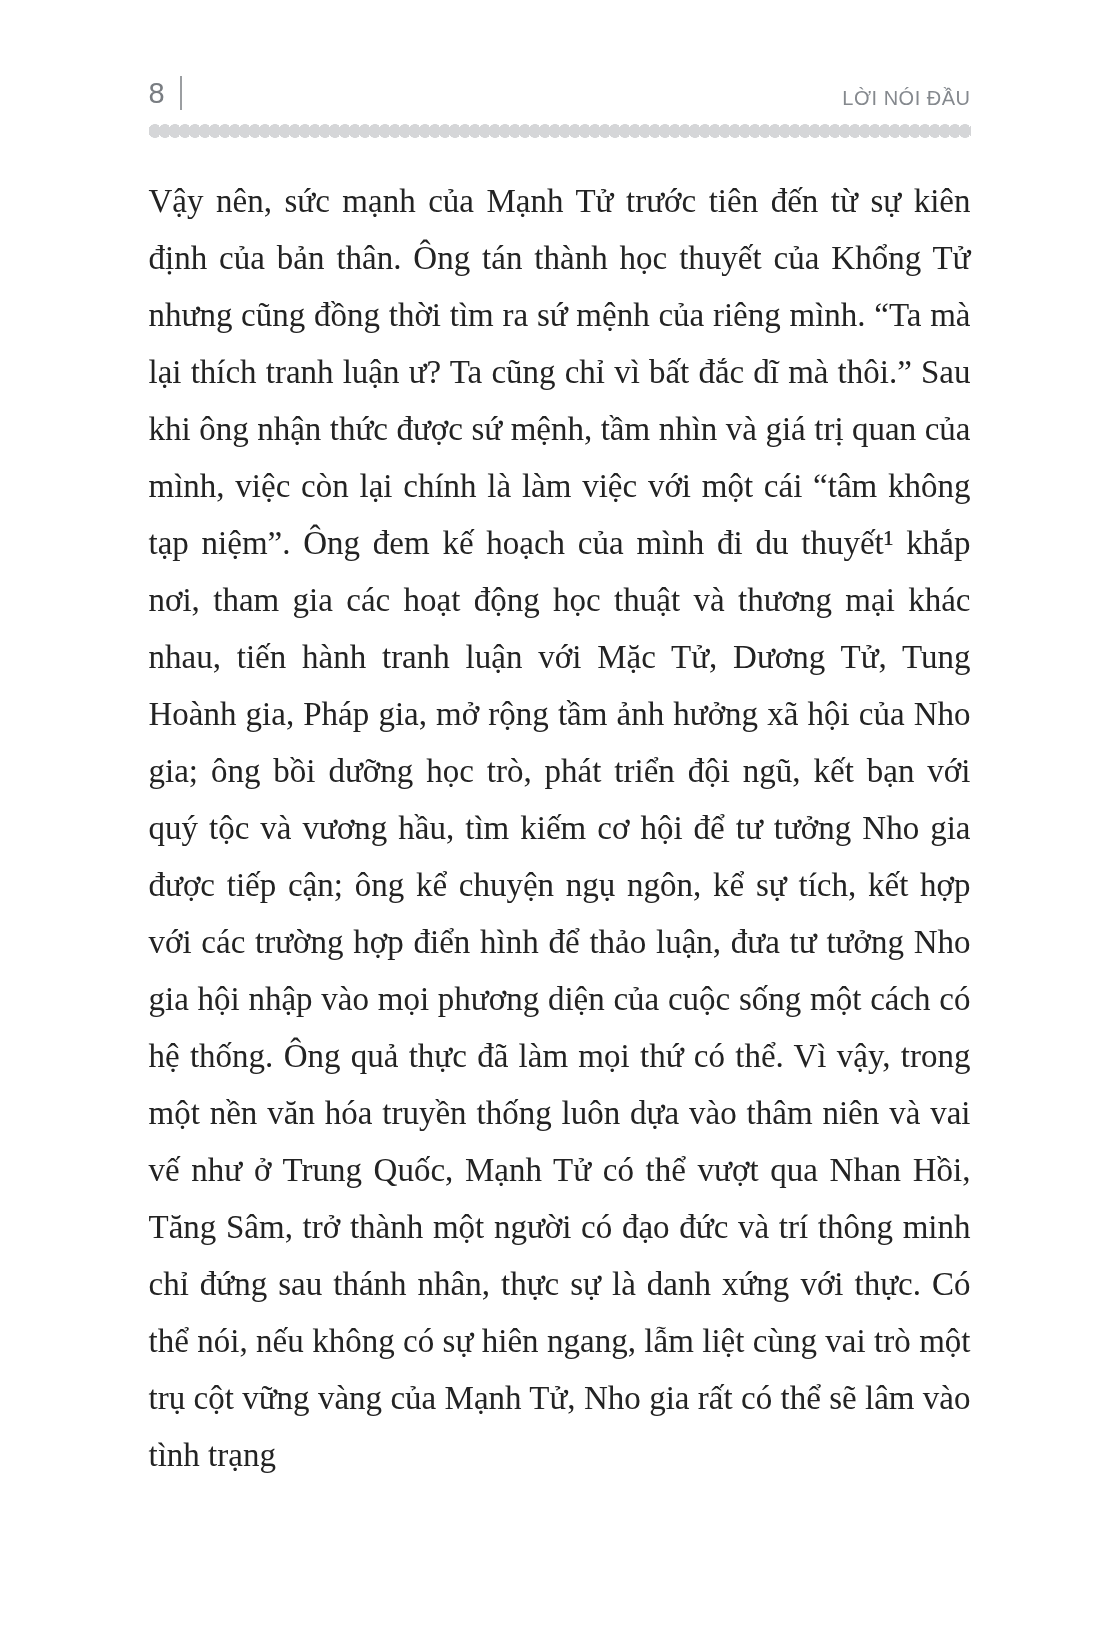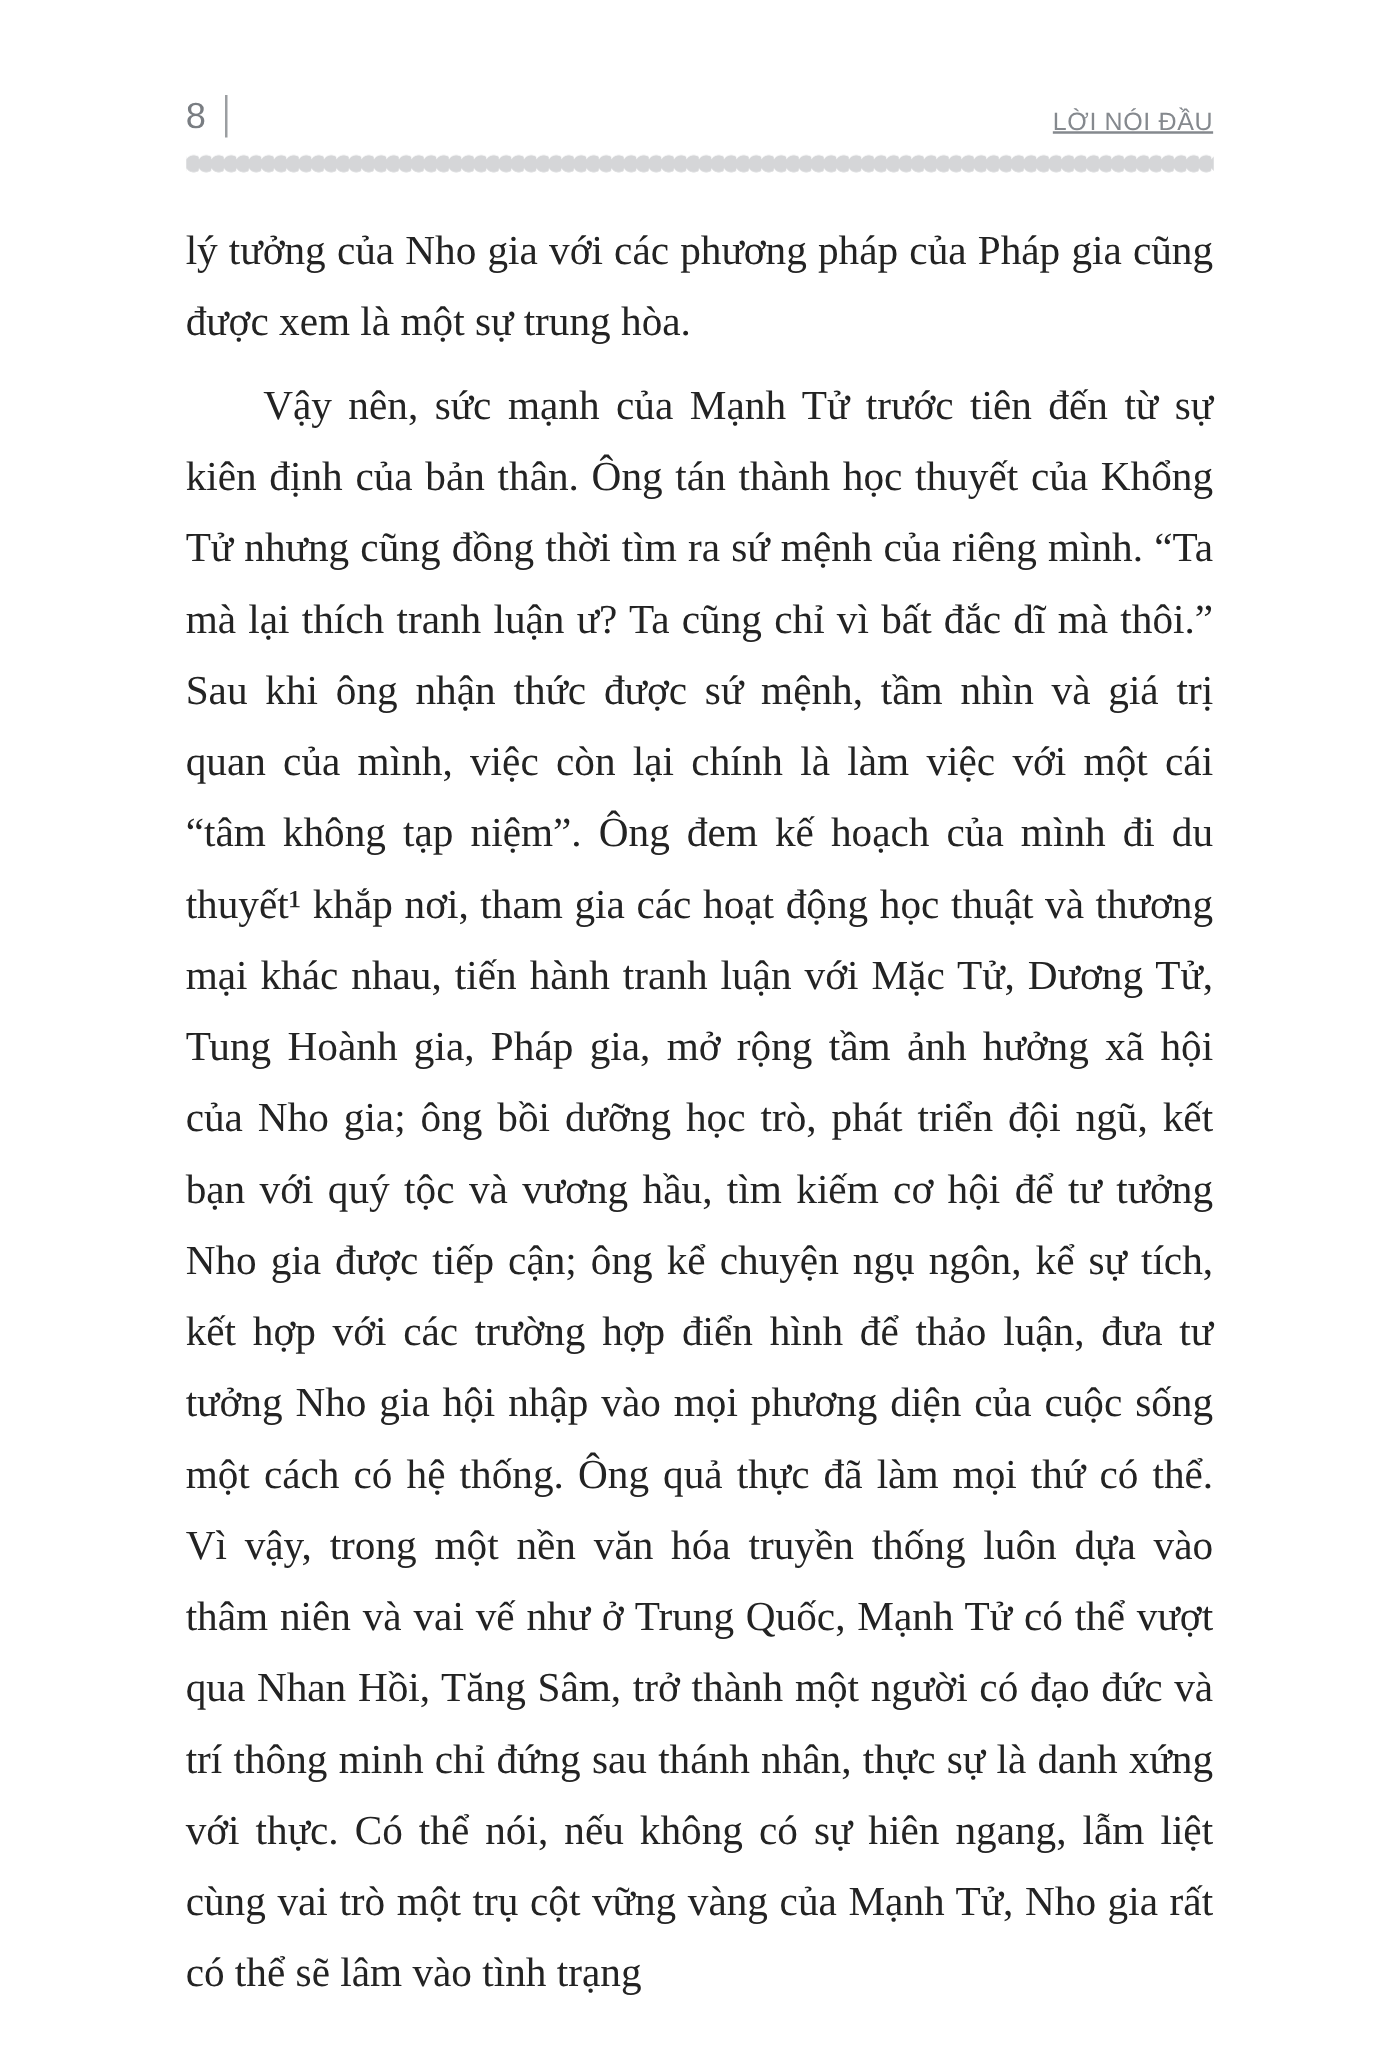--- a/index.html
+++ b/index.html
@@ -41,21 +41,20 @@
     width: 2px;
     height: 34px;
     background: #9b9ea1;
   }
   .running-title {
     font-size: 20px;
     letter-spacing: 0.5px;
     color: #85898e;
     line-height: 1;
     padding-bottom: 2px;
-    text-decoration: underline;
   }
   
   .header-rule {
     margin-top: 13px;
     height: 16px;
     background-image: radial-gradient(circle at 6px 8px, #d5d6d8 6.6px, rgba(213,214,216,0) 7.1px);
     background-size: 10px 16px;
     background-repeat: repeat-x;
   }
   
@@ -81,18 +80,17 @@
       <div class="folio">
         <span class="folio-number">8</span>
         <span class="folio-bar"></span>
       </div>
       <div class="running-title">LỜI NÓI ĐẦU</div>
     </div>
 
     <div class="header-rule"></div>
 
     <div class="body-text">
-      <p>lý tưởng của Nho gia với các phương pháp của Pháp gia cũng được xem là một sự trung hòa.</p>
       <p>Vậy nên, sức mạnh của Mạnh Tử trước tiên đến từ sự kiên định của bản thân. Ông tán thành học thuyết của Khổng Tử nhưng cũng đồng thời tìm ra sứ mệnh của riêng mình. “Ta mà lại thích tranh luận ư? Ta cũng chỉ vì bất đắc dĩ mà thôi.” Sau khi ông nhận thức được sứ mệnh, tầm nhìn và giá trị quan của mình, việc còn lại chính là làm việc với một cái “tâm không tạp niệm”. Ông đem kế hoạch của mình đi du thuyết¹ khắp nơi, tham gia các hoạt động học thuật và thương mại khác nhau, tiến hành tranh luận với Mặc Tử, Dương Tử, Tung Hoành gia, Pháp gia, mở rộng tầm ảnh hưởng xã hội của Nho gia; ông bồi dưỡng học trò, phát triển đội ngũ, kết bạn với quý tộc và vương hầu, tìm kiếm cơ hội để tư tưởng Nho gia được tiếp cận; ông kể chuyện ngụ ngôn, kể sự tích, kết hợp với các trường hợp điển hình để thảo luận, đưa tư tưởng Nho gia hội nhập vào mọi phương diện của cuộc sống một cách có hệ thống. Ông quả thực đã làm mọi thứ có thể. Vì vậy, trong một nền văn hóa truyền thống luôn dựa vào thâm niên và vai vế như ở Trung Quốc, Mạnh Tử có thể vượt qua Nhan Hồi, Tăng Sâm, trở thành một người có đạo đức và trí thông minh chỉ đứng sau thánh nhân, thực sự là danh xứng với thực. Có thể nói, nếu không có sự hiên ngang, lẫm liệt cùng vai trò một trụ cột vững vàng của Mạnh Tử, Nho gia rất có thể sẽ lâm vào tình trạng</p>
     </div>
 
   </div>
 </div>
 
 </body></html>

